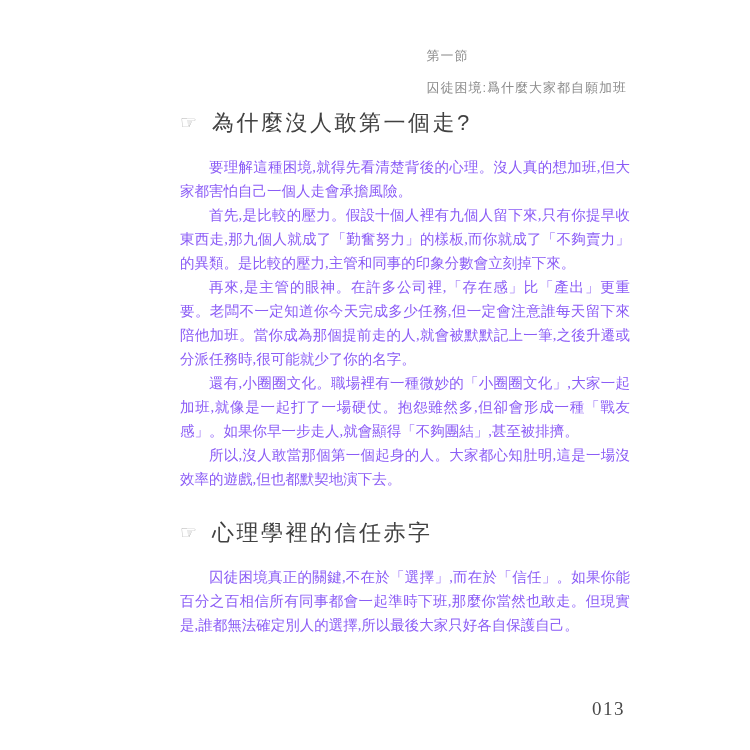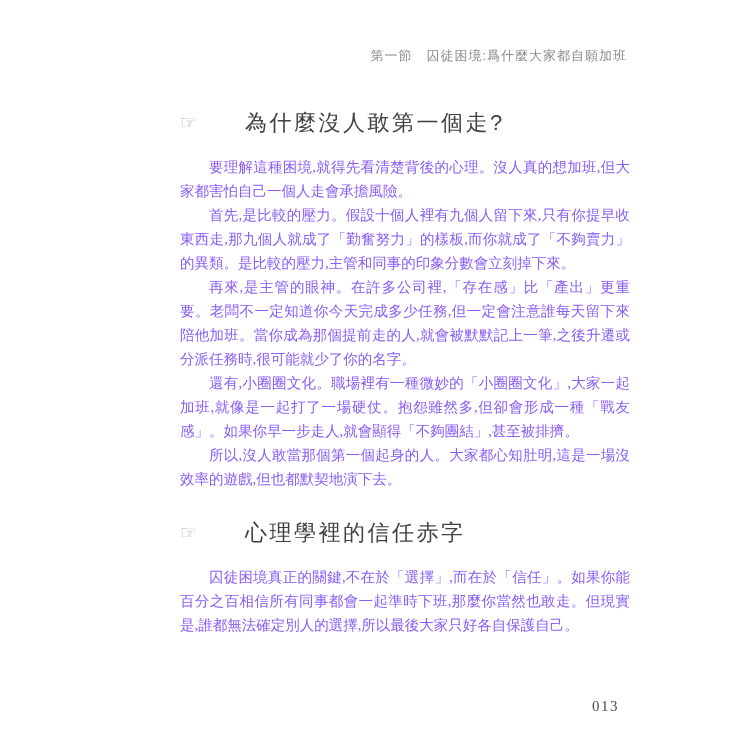--- a/index.html
+++ b/index.html
@@ -20,20 +20,21 @@
     position: absolute;
     top: 47px;
     right: 123px;
     display: flex;
     gap: 14px;
     font-family: "Liberation Sans", "DejaVu Sans", sans-serif;
     font-size: 13px;
     color: #8c8c8c;
     letter-spacing: 1px;
     white-space: nowrap;
+    flex-direction: column;
   }
   
   .content {
     position: absolute;
     left: 180px;
     top: 108px;
     width: 450px;
   }
   .section-heading {
     display: flex;
@@ -49,41 +50,40 @@
     font-size: 19px;
     color: #b3b3b3;
     line-height: 1;
     transform: translateY(-1px);
   }
   .section-heading .heading-text {
     font-size: 22px;
     color: #414141;
     letter-spacing: 2.5px;
     line-height: 30px;
-    margin-left: 33px;
   }
   .section + .section .section-heading {
     margin-top: 27px;
   }
   .section p {
     font-size: 14.5px;
     line-height: 24px;
     color: #8b5cf6;
     text-align: justify;
     text-indent: 2em;
     letter-spacing: 0;
     word-break: break-all;
   }
   
   .folio {
     position: absolute;
     top: 698px;
     left: 592px;
     font-family: "Liberation Serif", "DejaVu Serif", serif;
-    font-size: 15px;
+    font-size: 19px;
     color: #4a4a4a;
     letter-spacing: 1.5px;
   }
 </style>
 </head>
 <body>
 
 <div class="page">
 
   <div class="running-header">

